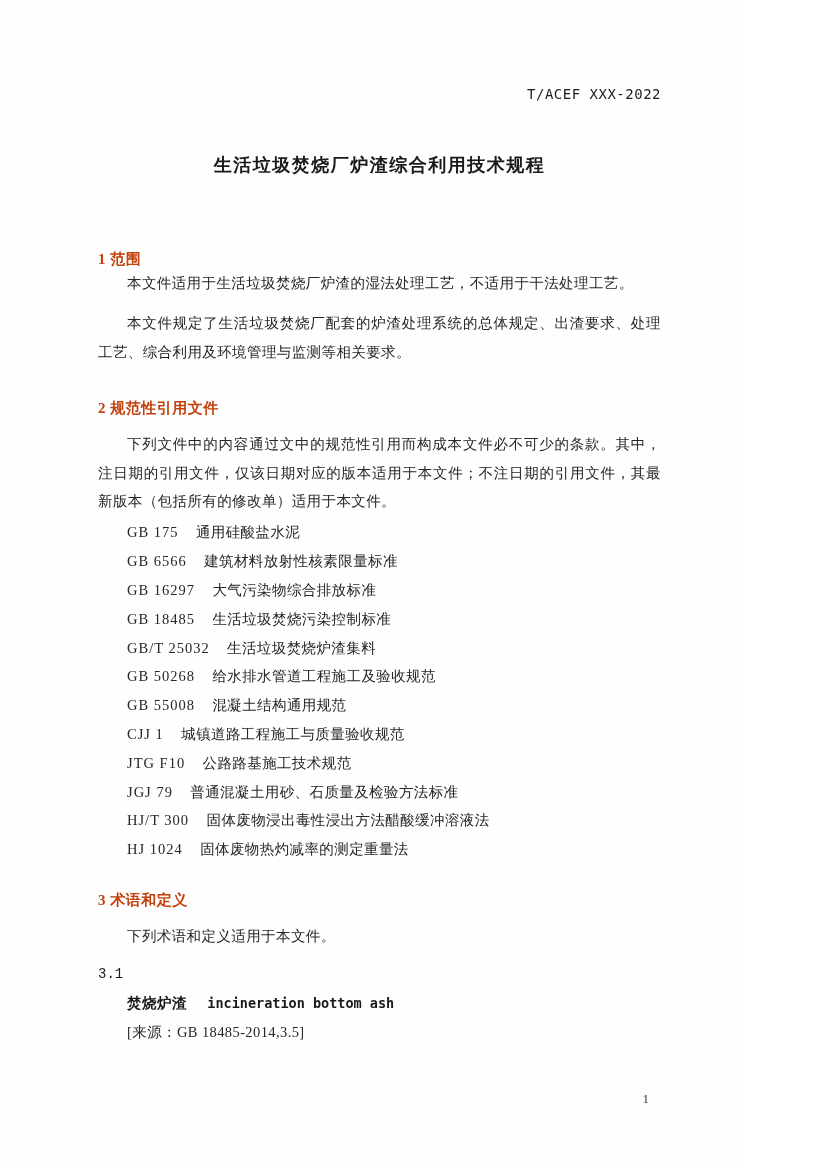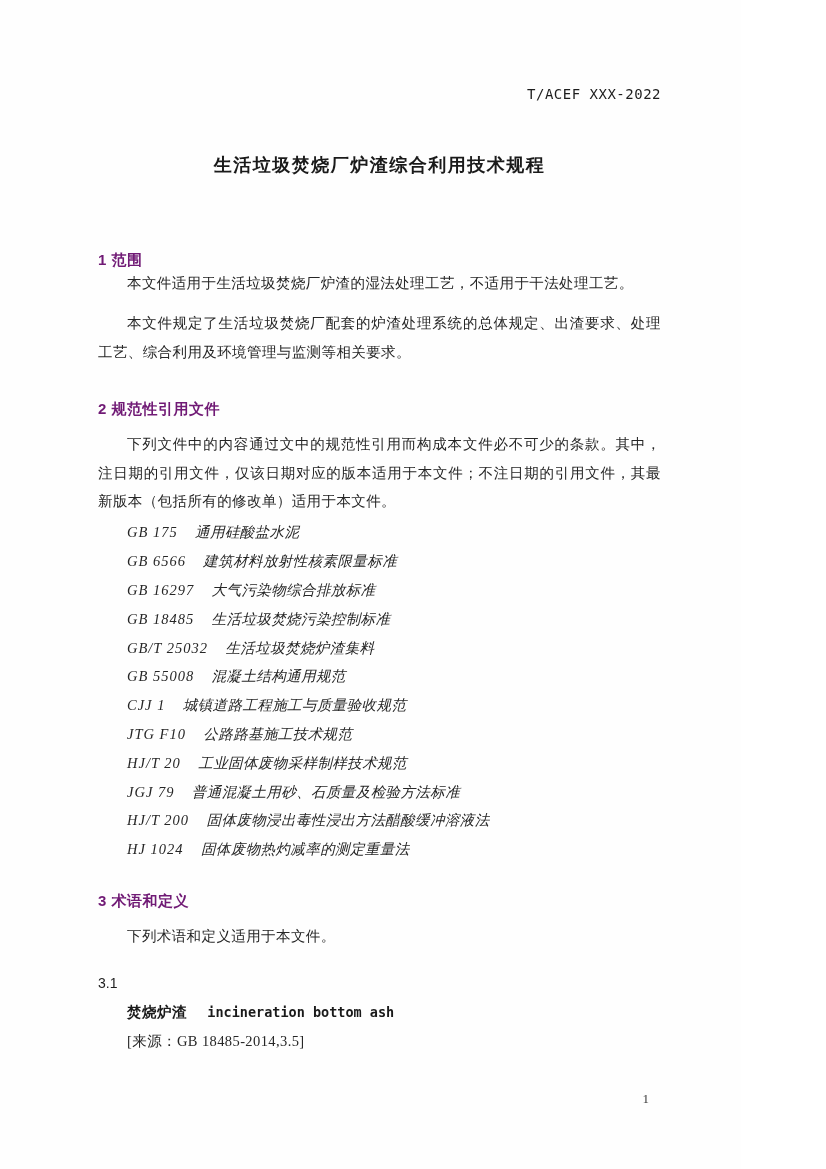--- a/index.html
+++ b/index.html
@@ -31,55 +31,55 @@
     margin-top: 50px;
     text-align: center;
     font-family: "Liberation Sans", sans-serif;
     font-weight: bold;
     font-size: 18px;
     line-height: 26px;
     color: #1a1a1a;
     letter-spacing: 1.5px;
   }
   .sec-heading {
-    font-family: Liberation Sans, sans-serif;
+    font-family: Liberation Serif, serif;
     font-weight: bold;
     font-size: 15px;
     line-height: 19px;
-    color: #701a75;
+    color: #c2410c;
     letter-spacing: 0.5px;
   }
   .h-sec1 { margin-top: 72px; }
   .h-sec2 { margin-top: 33px; }
   .h-sec3 { margin-top: 27px; }
   .para {
     margin-top: 12px;
     font-size: 14.5px;
     line-height: 28.4px;
     text-align: justify;
     text-indent: 2em;
     color: #262626;
     letter-spacing: 0.4px;
   }
   .para.tight { margin-top: 0; }
-  .ref-list { margin-top: 3px; font-style: italic; }
+  .ref-list { margin-top: 3px; }
   .ref-item {
     padding-left: 2em;
     font-size: 14.5px;
     line-height: 28.8px;
     color: #262626;
     letter-spacing: 0.4px;
   }
   .ref-code {
     margin-right: 1.2em;
     letter-spacing: 1px;
   }
   .term-number {
-    margin-top: 19px;
-    font-family: Liberation Sans, sans-serif;
+    margin-top: 10px;
+    font-family: Liberation Mono, monospace;
     font-size: 14px;
     line-height: 28.4px;
     color: #1d1d1d;
   }
   .term-line {
     padding-left: 2em;
     font-size: 14.5px;
     line-height: 28.4px;
   }
   .term-zh {
@@ -126,26 +126,26 @@
 
   <div class="sec-heading h-sec2">2 规范性引用文件</div>
   <div class="para">下列文件中的内容通过文中的规范性引用而构成本文件必不可少的条款。其中，注日期的引用文件，仅该日期对应的版本适用于本文件；不注日期的引用文件，其最新版本（包括所有的修改单）适用于本文件。</div>
 
   <div class="ref-list">
     <div class="ref-item"><span class="ref-code">GB 175</span><span>通用硅酸盐水泥</span></div>
     <div class="ref-item"><span class="ref-code">GB 6566</span><span>建筑材料放射性核素限量标准</span></div>
     <div class="ref-item"><span class="ref-code">GB 16297</span><span>大气污染物综合排放标准</span></div>
     <div class="ref-item"><span class="ref-code">GB 18485</span><span>生活垃圾焚烧污染控制标准</span></div>
     <div class="ref-item"><span class="ref-code">GB/T 25032</span><span>生活垃圾焚烧炉渣集料</span></div>
+    <div class="ref-item"><span class="ref-code">GB 50268</span><span>给水排水管道工程施工及验收规范</span></div>
     <div class="ref-item"><span class="ref-code">GB 55008</span><span>混凝土结构通用规范</span></div>
     <div class="ref-item"><span class="ref-code">CJJ 1</span><span>城镇道路工程施工与质量验收规范</span></div>
     <div class="ref-item"><span class="ref-code">JTG F10</span><span>公路路基施工技术规范</span></div>
-    <div class="ref-item"><span class="ref-code">HJ/T 20</span><span>工业固体废物采样制样技术规范</span></div>
     <div class="ref-item"><span class="ref-code">JGJ 79</span><span>普通混凝土用砂、石质量及检验方法标准</span></div>
-    <div class="ref-item"><span class="ref-code">HJ/T 200</span><span>固体废物浸出毒性浸出方法醋酸缓冲溶液法</span></div>
+    <div class="ref-item"><span class="ref-code">HJ/T 300</span><span>固体废物浸出毒性浸出方法醋酸缓冲溶液法</span></div>
     <div class="ref-item"><span class="ref-code">HJ 1024</span><span>固体废物热灼减率的测定重量法</span></div>
   </div>
 
   <div class="sec-heading h-sec3">3 术语和定义</div>
   <div class="para">下列术语和定义适用于本文件。</div>
 
   <div class="term-number">3.1</div>
   <div class="term-line">
     <span class="term-zh">焚烧炉渣</span><span class="term-en">incineration bottom ash</span>
   </div>

